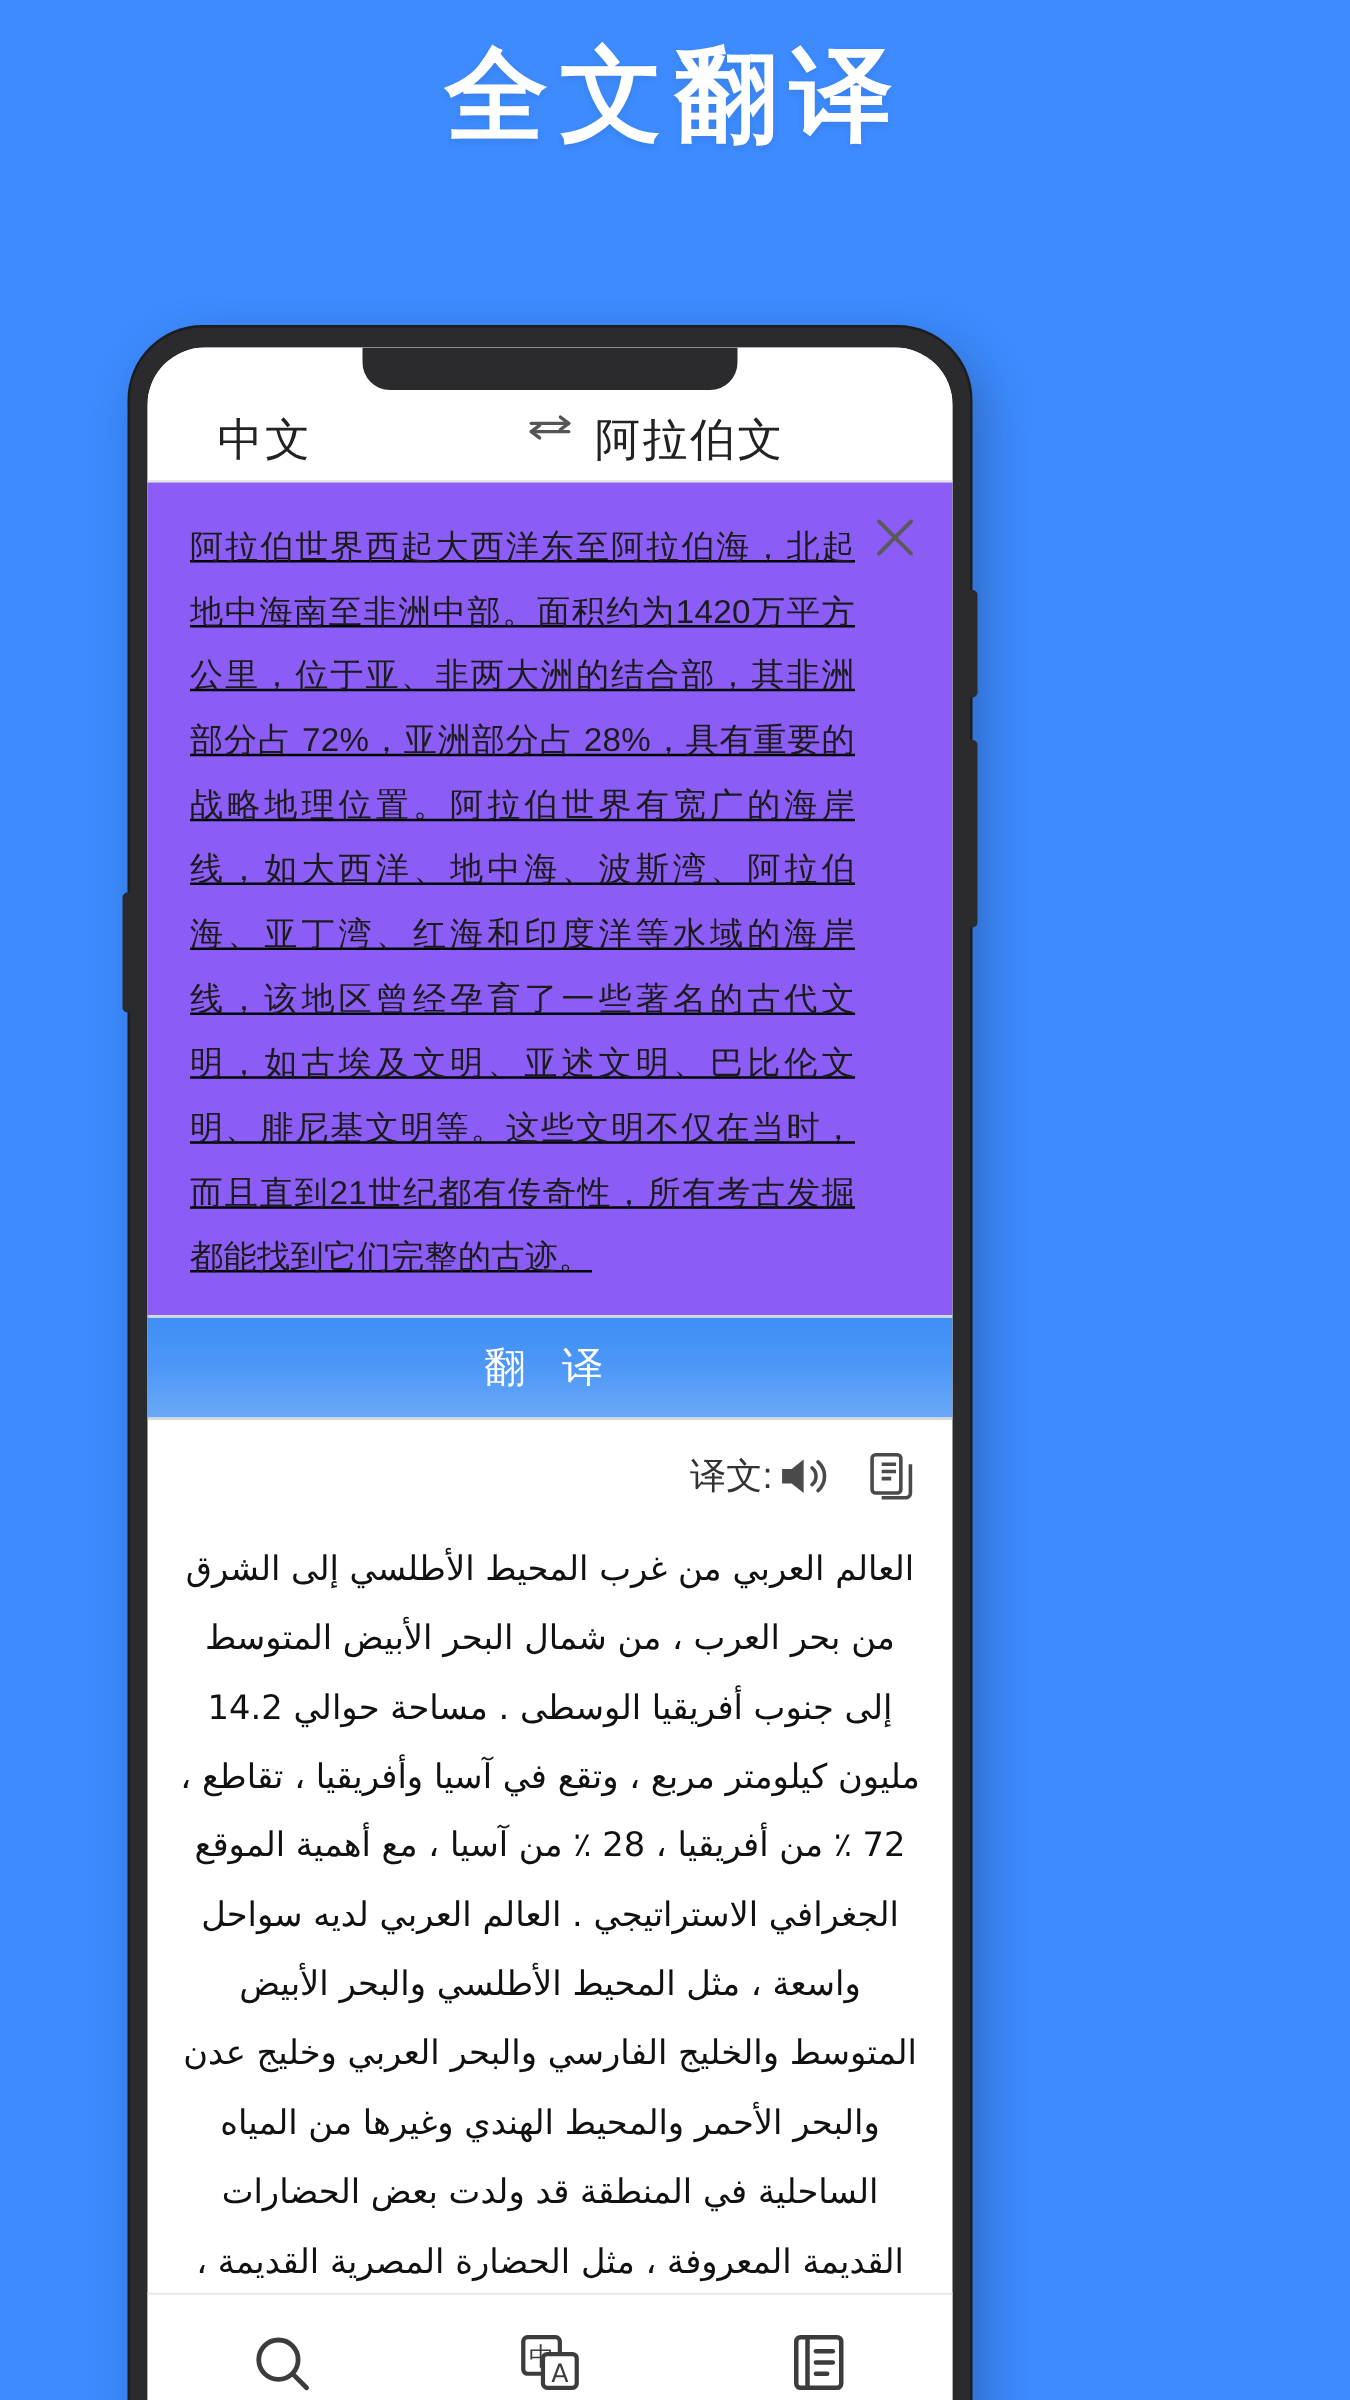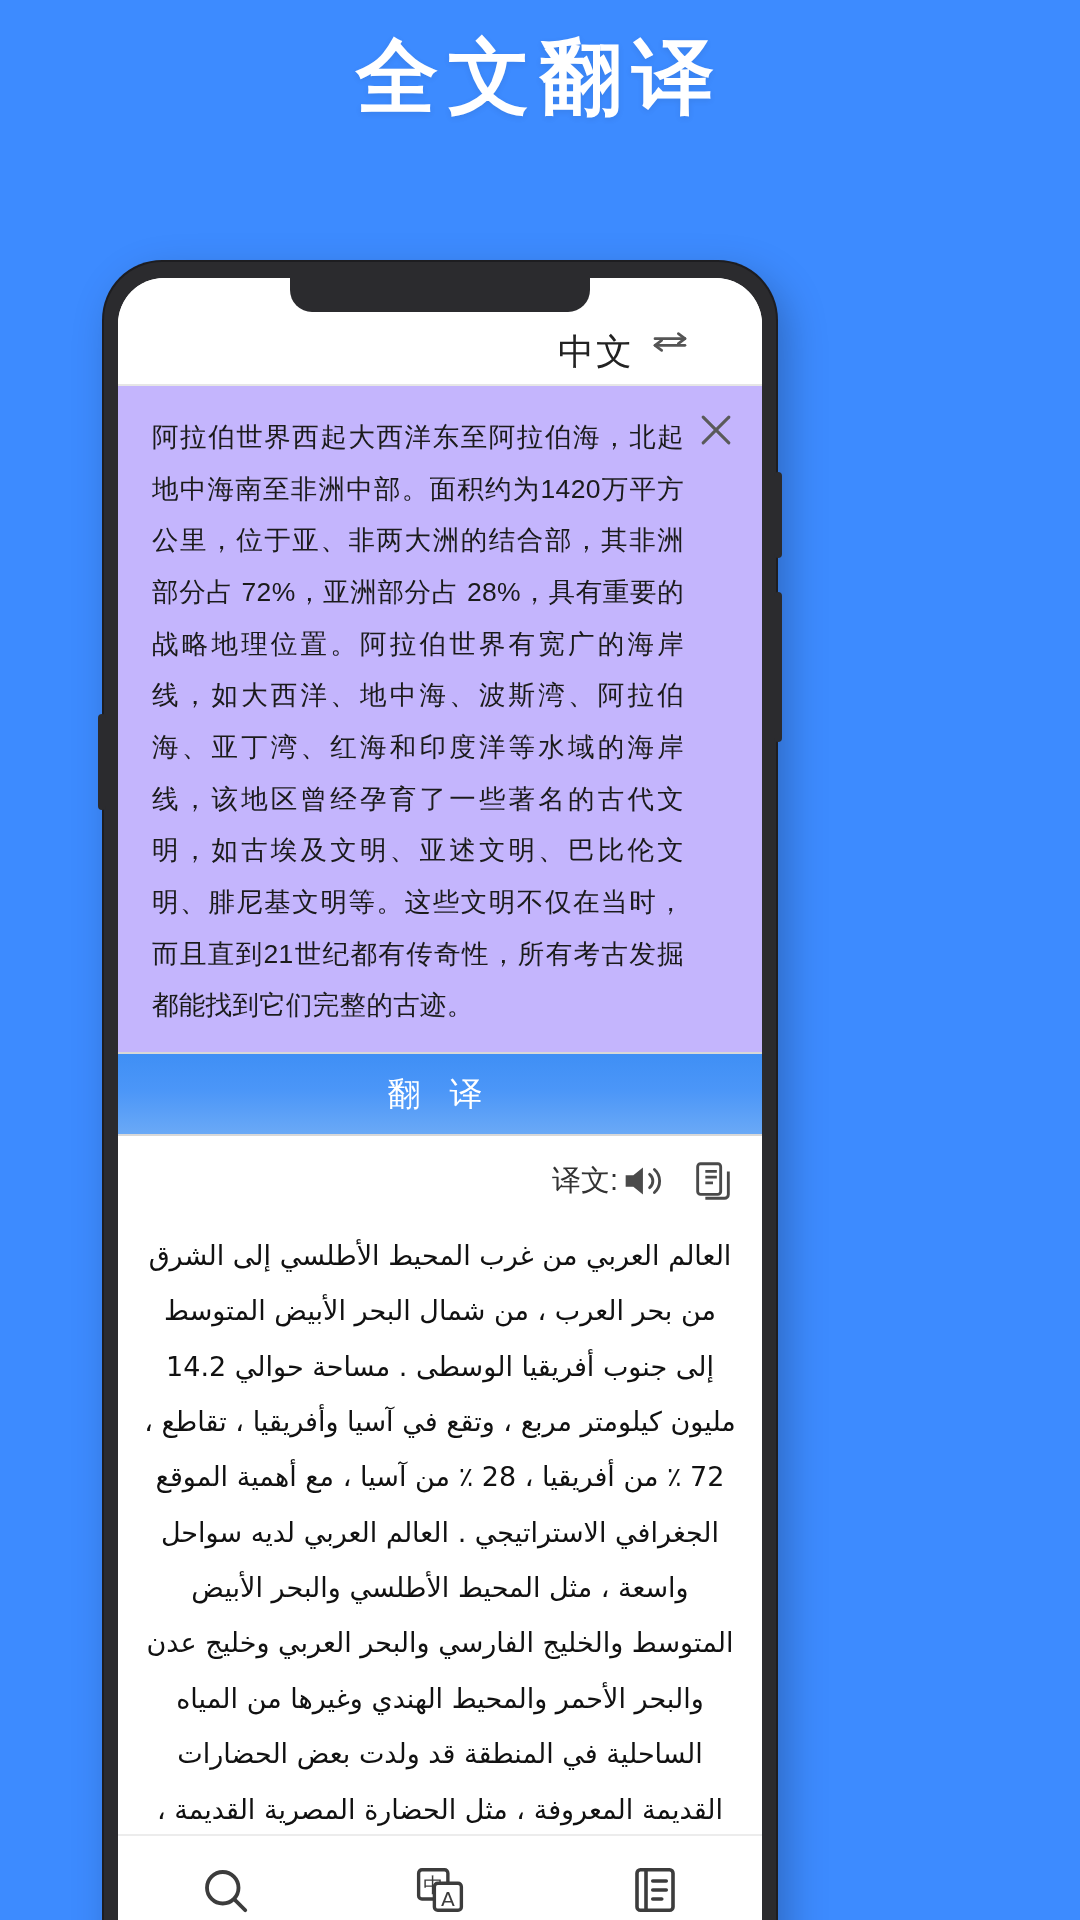--- a/index.html
+++ b/index.html
@@ -83,37 +83,38 @@
     justify-content: space-between;
     height: 108px;
     padding: 30px 56px 0 56px;
     border-bottom: 2px solid #e6e6e6;
     background: #fff;
   }
   .lang {
     font-size: 36px;
     color: #222;
     flex: 1;
-    text-align: right;
+    text-align: left;
     letter-spacing: 2px;
     margin-top: 12px;
   }
   .swap-icon {
     width: 72px;
     text-align: center;
     color: #555;
     font-size: 34px;
   }
 
   
   .source-area {
     position: relative;
-    background: #c4b5fd;
+    background: #8b5cf6;
     padding: 26px 40px 20px 34px;
     min-height: 352px;
+    text-decoration: underline;
   }
   .source-text {
     font-size: 26.5px;
     line-height: 1.95;
     color: #1b1b1b;
     text-align: justify;
     padding-right: 38px;
     letter-spacing: 0.3px;
   }
   .clear-btn {
@@ -200,20 +201,21 @@
     <div class="lang-bar">
       <div class="lang">中文</div>
       <div class="swap-icon">
         <svg viewBox="0 0 24 24" width="40" height="40" fill="none" stroke="currentColor" stroke-width="1.6" stroke-linecap="round" stroke-linejoin="round">
           <polyline points="17 7 21 10 17 13"></polyline>
           <line x1="3" y1="10" x2="21" y2="10"></line>
           <polyline points="7 17 3 14 7 11"></polyline>
           <line x1="21" y1="14" x2="3" y2="14"></line>
         </svg>
       </div>
+      <div class="lang">阿拉伯文</div>
     </div>
 
     <div class="source-area">
       <div class="source-text" placeholder="请输入要翻译的内容">阿拉伯世界西起大西洋东至阿拉伯海，北起地中海南至非洲中部。面积约为1420万平方公里，位于亚、非两大洲的结合部，其非洲部分占 72%，亚洲部分占 28%，具有重要的战略地理位置。阿拉伯世界有宽广的海岸线，如大西洋、地中海、波斯湾、阿拉伯海、亚丁湾、红海和印度洋等水域的海岸线，该地区曾经孕育了一些著名的古代文明，如古埃及文明、亚述文明、巴比伦文明、腓尼基文明等。这些文明不仅在当时，而且直到21世纪都有传奇性，所有考古发掘都能找到它们完整的古迹。</div>
       <div class="clear-btn">
         <svg viewBox="0 0 24 24" fill="none" stroke="currentColor" stroke-width="1.7" stroke-linecap="round">
           <line x1="5" y1="5" x2="19" y2="19"></line>
           <line x1="19" y1="5" x2="5" y2="19"></line>
         </svg>
       </div>

